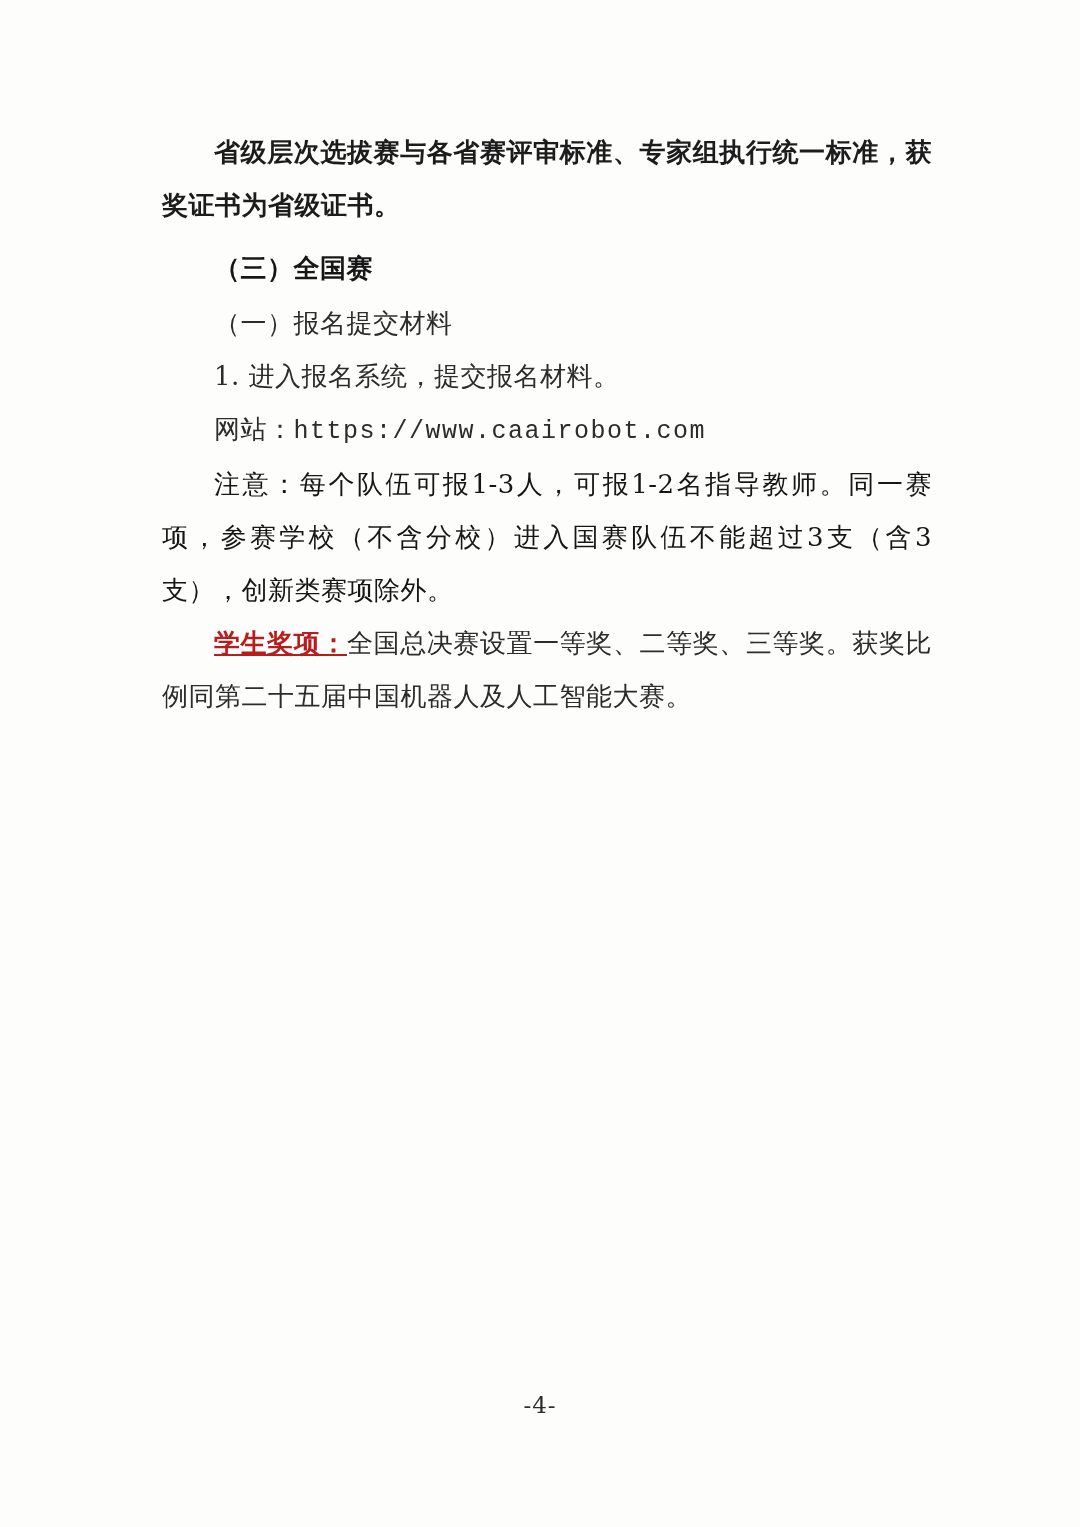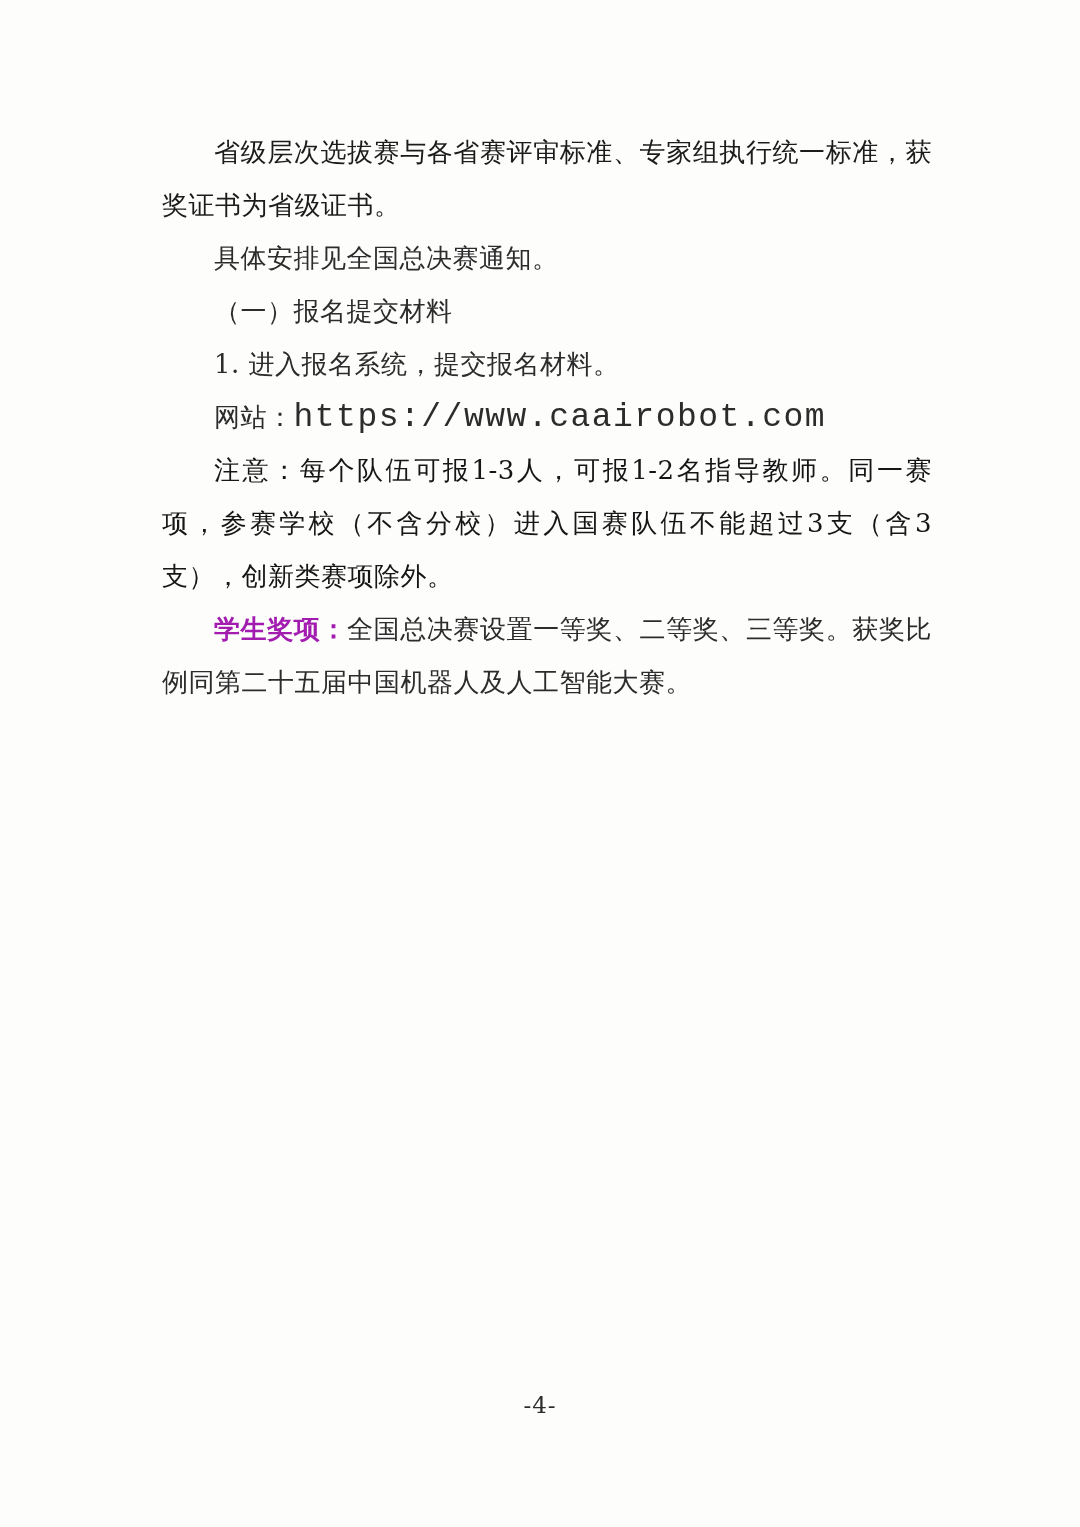--- a/index.html
+++ b/index.html
@@ -23,32 +23,32 @@
     margin: 0;
     font-size: 26px;
     line-height: 53px;
     text-align: justify;
     text-justify: inter-ideograph;
     text-indent: 2em;
     letter-spacing: 0.5px;
     word-break: break-all;
   }
   .para { font-weight: 400; color: #2c2c2c; }
-  .para.semibold { font-weight: 400; color: #1c1c1c; }
+  .para.semibold { font-weight: 700; color: #1c1c1c; }
   .para.bold { font-weight: 400; color: #161616; }
   .heading {
     font-weight: 700;
     color: #161616;
     margin-top: 10px;
     margin-bottom: 2px;
   }
-  .lead { font-weight: 700; color: #a21caf; }
+  .lead { font-weight: 700; color: #b91c1c; text-decoration: underline; }
   .url {
     font-family: "Liberation Mono", "DejaVu Sans Mono", monospace;
-    font-size: 33px;
+    font-size: 25px;
     letter-spacing: 1.5px;
     color: #2c2c2c;
   }
   .footer {
     position: absolute;
     top: 1390px;
     left: 0;
     width: 100%;
     text-align: center;
     font-size: 23px;
@@ -58,22 +58,22 @@
   }
 </style>
 </head>
 <body>
 
 <div class="page">
   <div class="content">
 
     <p class="para semibold">省级层次选拔赛与各省赛评审标准、专家组执行统一标准，获奖证书为省级证书。</p>
 
+    <p class="heading">（三）全国赛</p>
 
-    <p class="para">具体安排见全国总决赛通知。</p>
 
 
 
 
     <p class="para">（一）报名提交材料</p>
 
     <p class="para">1. 进入报名系统，提交报名材料。</p>
 
     <p class="para">
       <span>网站：</span><span class="url">https://www.caairobot.com</span>

